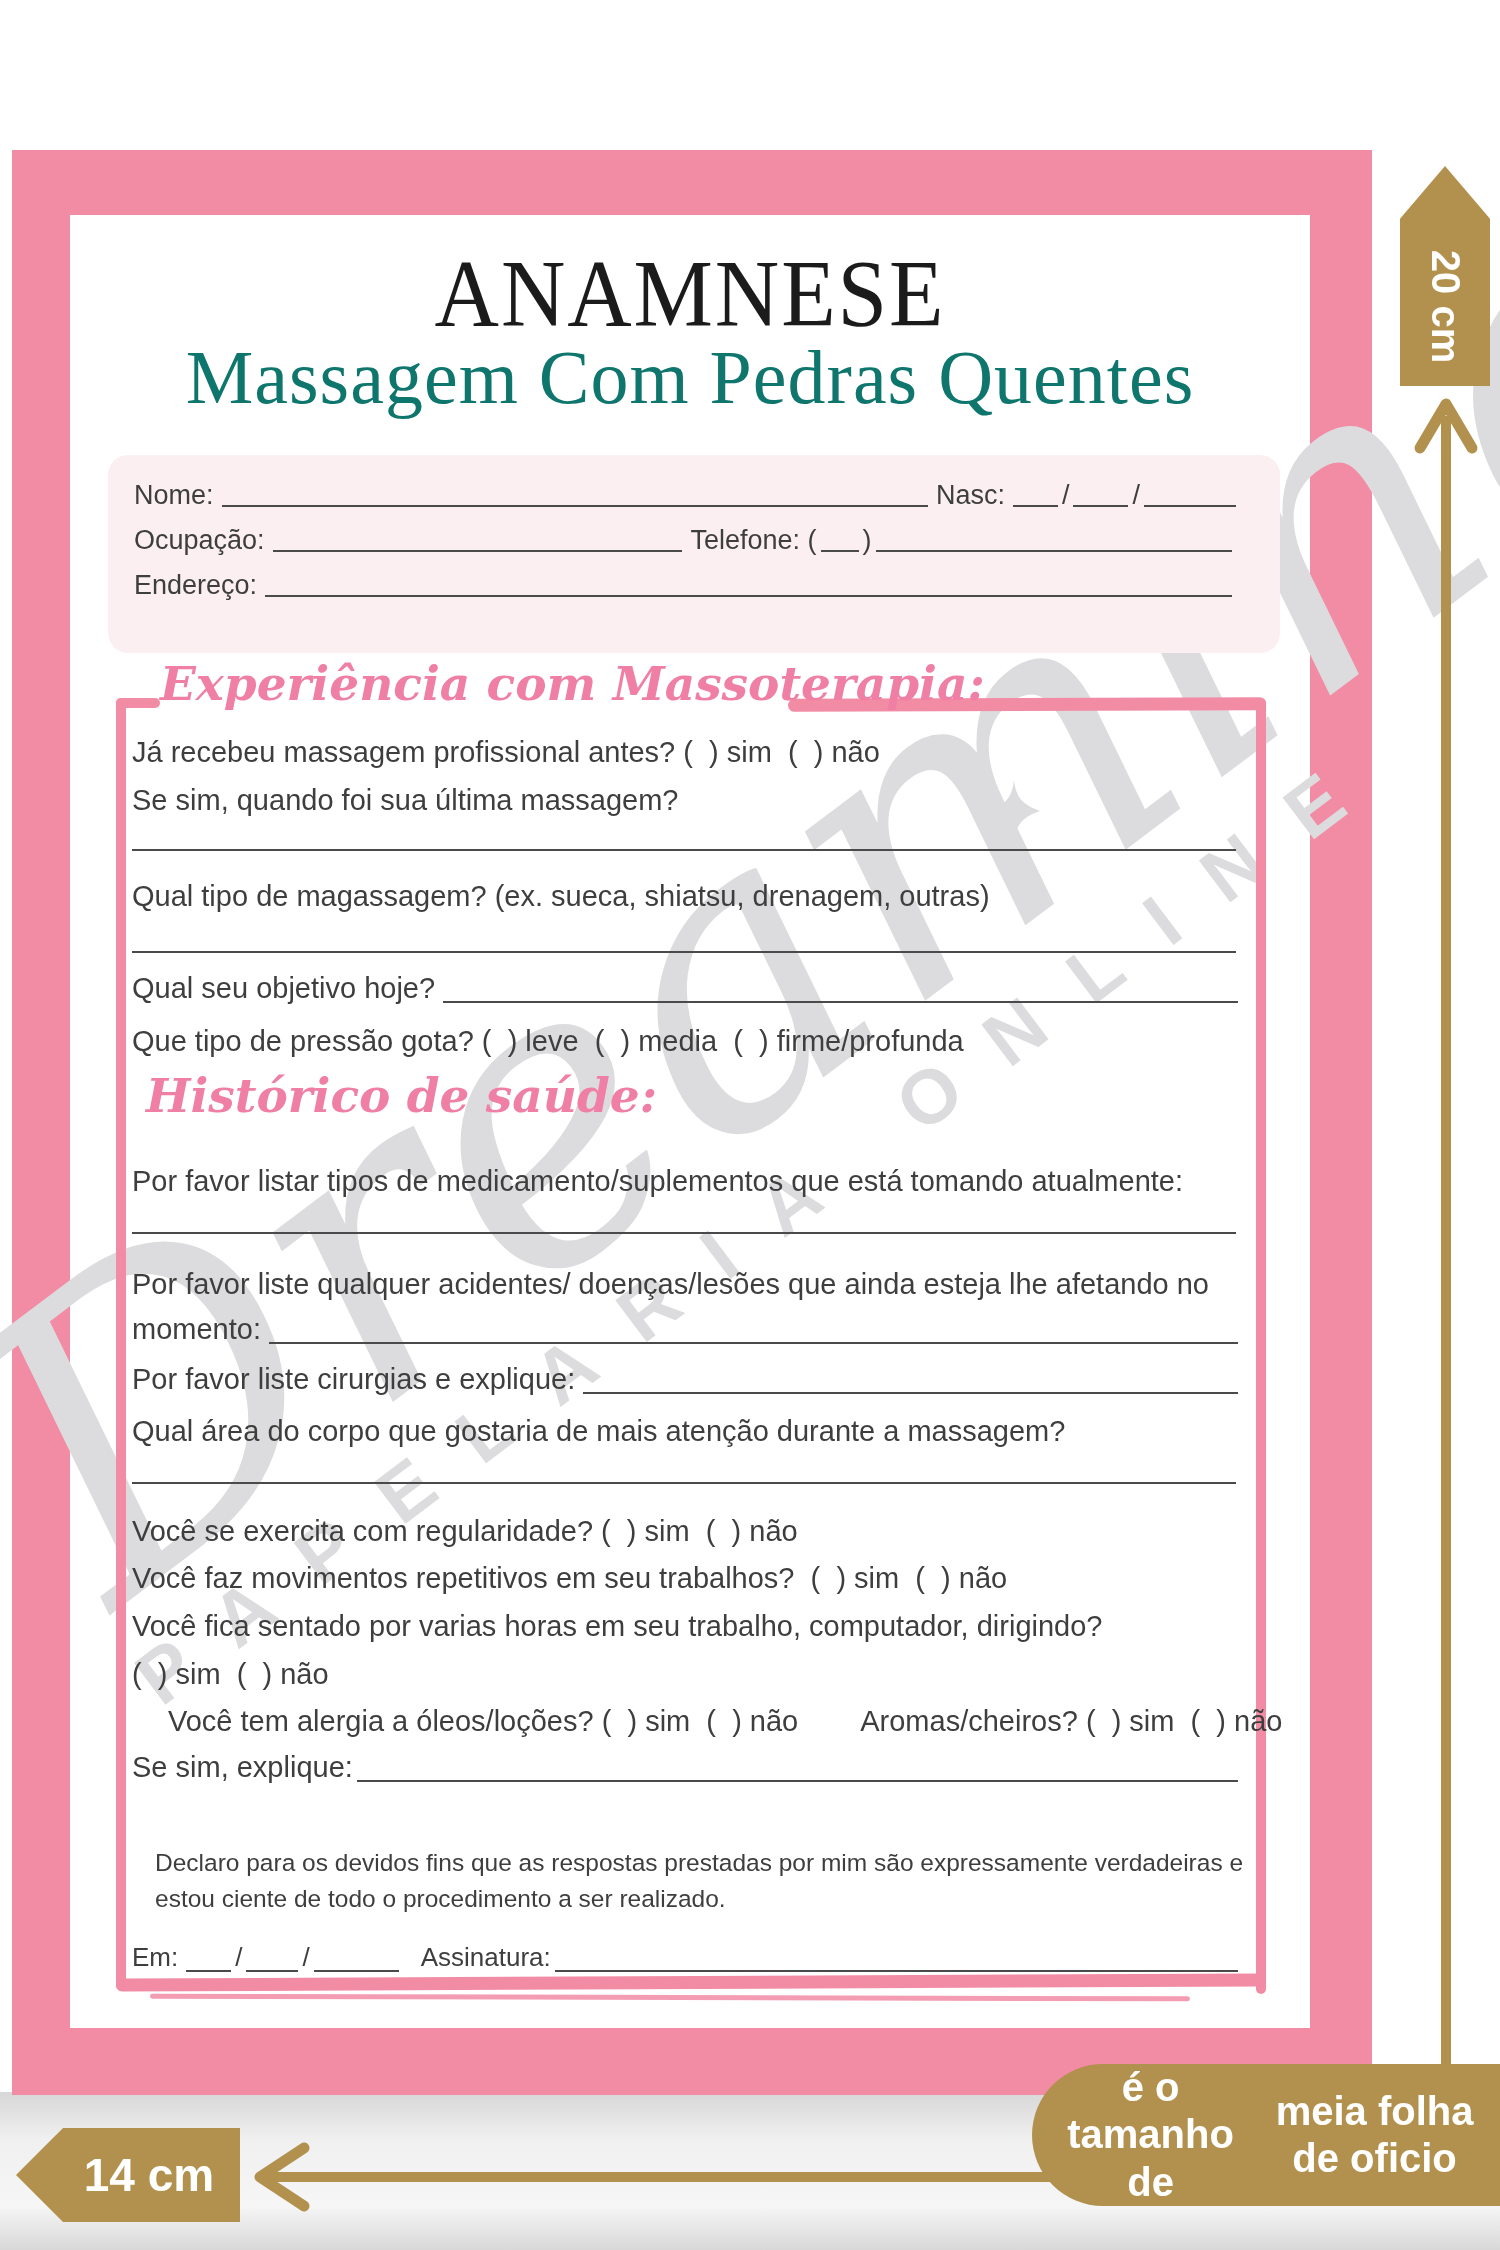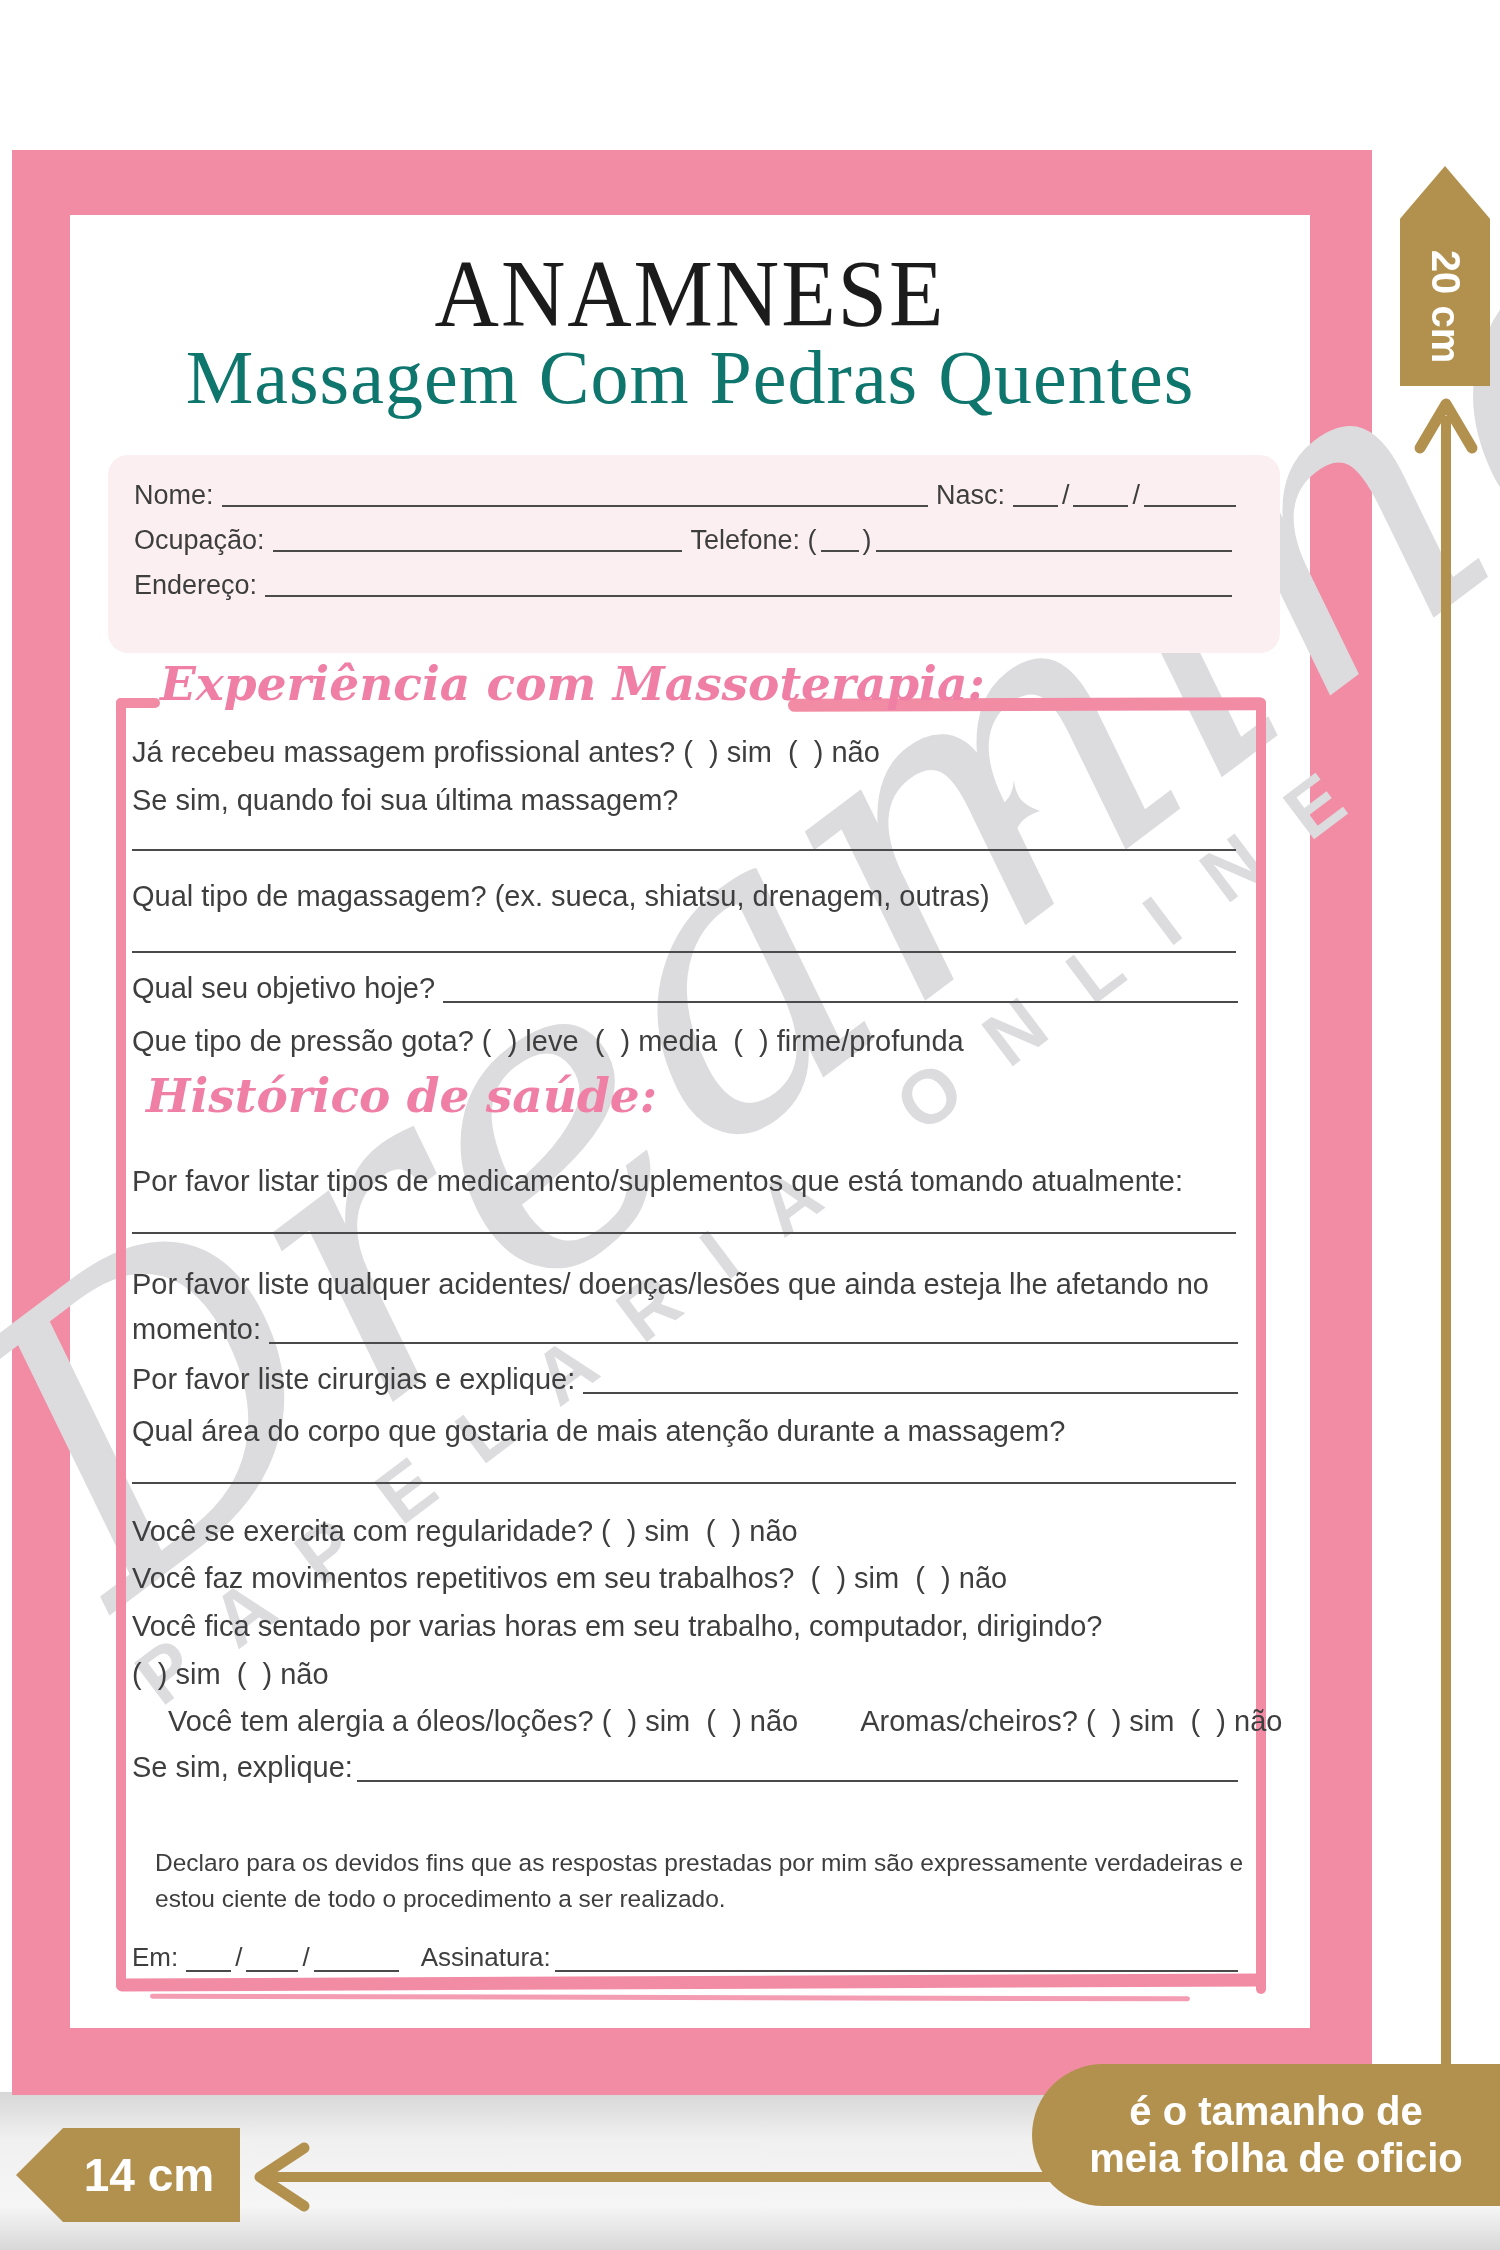--- a/index.html
+++ b/index.html
@@ -80,21 +80,21 @@
   .gold-layer{ z-index:5; }
   .badge20{ left:1400px; top:166px; width:90px; height:220px; background:var(--gold);
     clip-path:polygon(0 24%,50% 0,100% 24%,100% 100%,0 100%); }
   .badge20 span{ position:absolute; left:-35px; top:118px; width:160px; text-align:center;
     transform:rotate(90deg); color:#fff; font-weight:bold; font-size:40px; white-space:pre; }
   .badge14{ left:16px; top:2128px; width:224px; height:94px; background:var(--gold);
     clip-path:polygon(0 50%,21% 0,100% 0,100% 100%,21% 100%);
     display:flex; align-items:center; justify-content:center; padding-left:42px;
     color:#fff; font-weight:bold; font-size:46px; white-space:pre; }
   .badge-note{ left:1032px; top:2064px; width:468px; height:142px; background:var(--gold);
-    border-radius:78px 0 0 78px; display:flex; flex-direction:column; align-items:center;
+    border-radius:78px 0 0 78px; display:flex; flex-direction:row; align-items:center;
     justify-content:center; color:#fff; font-weight:bold; font-size:40px; line-height:1.18;
     text-align:center; padding-left:20px; }
 </style>
 </head>
 <body>
 
 <div class="abs bottom-shadow"></div>
 <div class="abs sheet"></div>
 <div class="abs card"></div>
 

